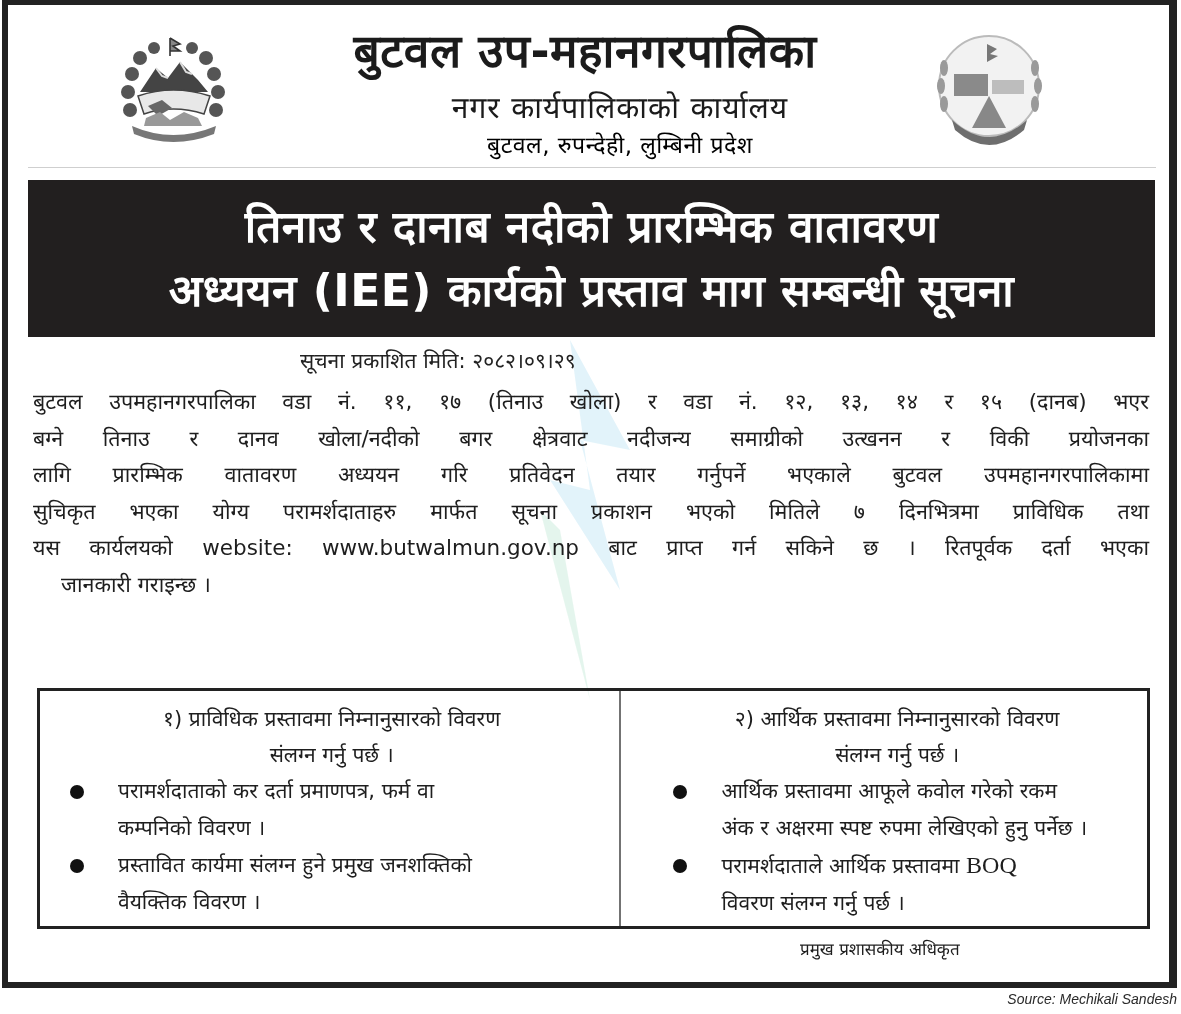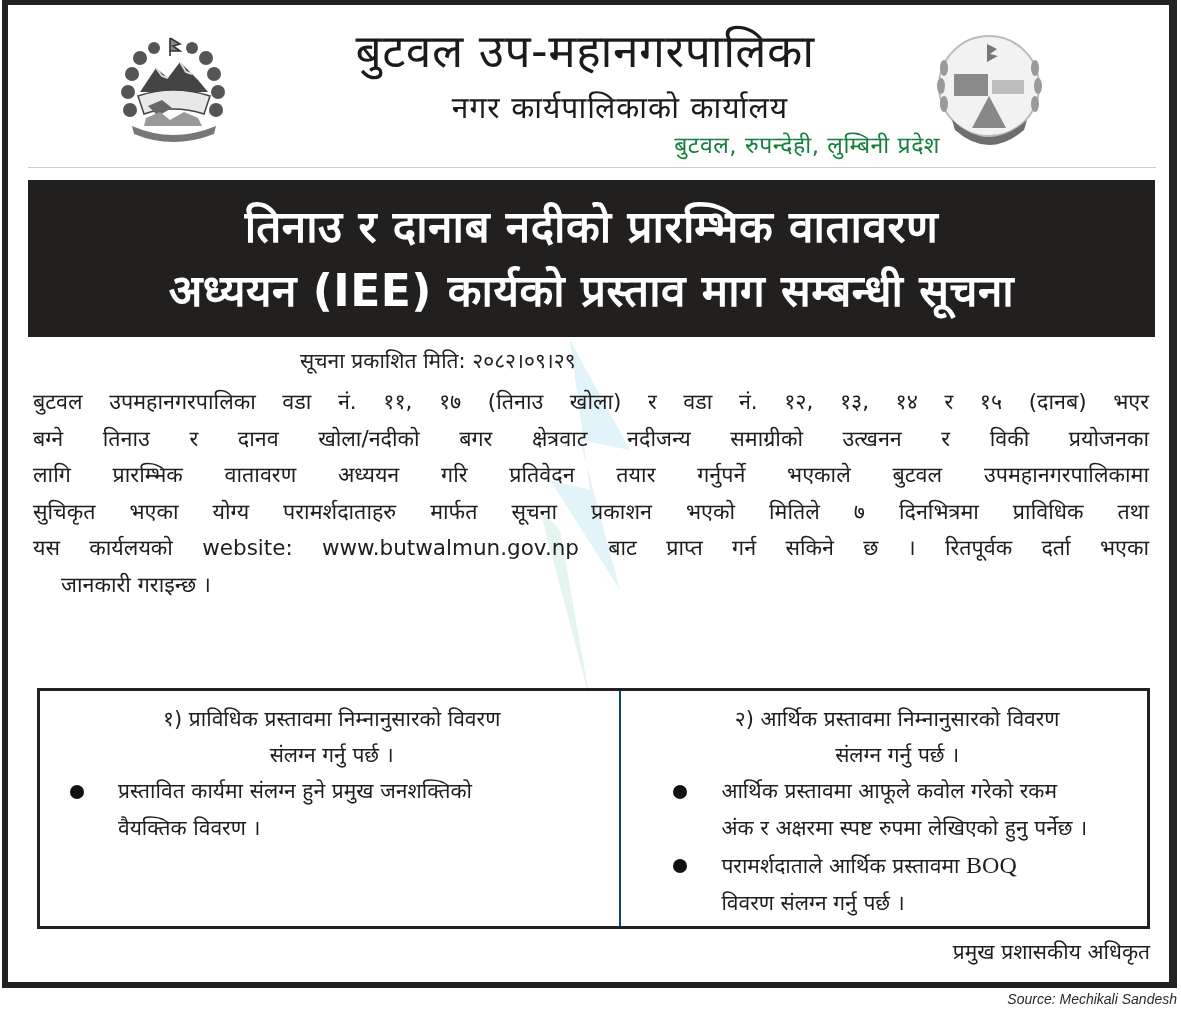--- a/index.html
+++ b/index.html
@@ -9,29 +9,29 @@
     .frame {
       position: absolute; left: 2px; top: 0; width: 1175px; height: 988px;
       border: 6px solid #222222; border-top-width: 5px; border-right-width: 8px; background: #ffffff;
     }
 
     
     .emblem-left { position: absolute; left: 118px; top: 34px; width: 110px; height: 112px; }
     .emblem-right { position: absolute; left: 932px; top: 28px; width: 115px; height: 123px; }
     .hdr-title {
       position: absolute; left: 240px; top: 18px; width: 690px; text-align: center;
-      font-family: "DejaVu Sans", sans-serif; font-weight: normal; font-size: 46px; letter-spacing: 0.5px; color: #1b1b1b;
+      font-family: "DejaVu Sans", sans-serif; font-weight: bold; font-size: 46px; letter-spacing: 0.5px; color: #1b1b1b;
     }
     .hdr-sub {
       position: absolute; left: 300px; top: 86px; width: 640px; text-align: center;
       font-family: "DejaVu Sans", sans-serif; font-size: 30px; color: #1b1b1b; letter-spacing: 1px;
     }
     .hdr-addr {
-      position: absolute; left: 300px; top: 128px; width: 640px; text-align: right;
-      font-family: "DejaVu Sans", sans-serif; font-size: 23px; color: #15803d; letter-spacing: 0.5px;
+      position: absolute; left: 300px; top: 128px; width: 640px; text-align: center;
+      font-family: "DejaVu Sans", sans-serif; font-size: 23px; color: #000000; letter-spacing: 0.5px;
     }
     .hdr-rule { position: absolute; left: 28px; top: 167px; width: 1128px; height: 1px; background: #cfcfcf; }
 
     
     .title-band {
       position: absolute; left: 28px; top: 180px; width: 1127px; height: 157px; background: #221f1f;
       color: #ffffff; text-align: center; font-family: "DejaVu Sans", sans-serif; font-weight: bold;
       display: flex; flex-direction: column; justify-content: center; gap: 4px;
     }
     .title-band .line { font-size: 44px; line-height: 60px; letter-spacing: 0.5px; }
@@ -49,31 +49,31 @@
     .para .ln { display: block; height: 36.5px; white-space: nowrap; text-align: justify; text-align-last: justify; }
     .para .ln.last { text-align-last: left; margin-left: 28px; }
     .latin { font-family: "Liberation Serif", serif; font-size: 24px; }
 
     
     .req-box {
       position: absolute; left: 37px; top: 688px; width: 1113px; height: 241px;
       border: 3px solid #222222; display: flex;
     }
     .req-col { position: relative; height: 100%; padding: 10px 14px 0 18px; font-family: "DejaVu Sans", sans-serif; color: #1e1e1e; }
-    .req-col.left { width: 612px; border-right: 2px solid #0c4a6e; }
+    .req-col.left { width: 612px; border-right: 2px solid #737373; }
     .req-col.right { width: 552px; padding-left: 40px; }
     .req-head { text-align: center; font-size: 21px; line-height: 36px; }
     .req-item { position: relative; padding-left: 60px; font-size: 21px; line-height: 37px; }
     .bullet {
       position: absolute; left: 12px; top: 12px; width: 14px; height: 14px; border-radius: 50%; background: #111;
     }
 
     .signature {
-      position: absolute; left: 800px; top: 937px; width: 350px; text-align: right;
-      font-family: "DejaVu Sans", sans-serif; font-size: 21px; color: #1e1e1e;
+      position: absolute; left: 800px; top: 937px; width: 350px; text-align: left;
+      font-family: "DejaVu Sans", sans-serif; font-size: 17px; color: #1e1e1e;
     }
     .source {
       position: absolute; left: 900px; top: 991px; width: 277px; text-align: right;
       font-family: "Liberation Sans", sans-serif; font-style: italic; font-size: 14px; color: #2a2a2a;
     }
 
     
     .watermark {
       position: absolute; left: 420px; top: 330px; width: 300px; height: 380px; pointer-events: none;
       opacity: 0.12;
@@ -152,20 +152,25 @@
   <span class="ln">यस कार्यलयको website: www.butwalmun.gov.np बाट प्राप्त गर्न सकिने छ । रितपूर्वक दर्ता भएका</span>
   <span class="ln last">जानकारी गराइन्छ ।</span>
 </div>
 
 <div class="req-box">
   <div class="req-col left">
     <div class="req-head">१) प्राविधिक प्रस्तावमा निम्नानुसारको विवरण</div>
     <div class="req-head">संलग्न गर्नु पर्छ ।</div>
     <div class="req-item">
       <span class="bullet"></span>
+      <div>परामर्शदाताको कर दर्ता प्रमाणपत्र, फर्म वा</div>
+      <div style="margin-left:-60px; padding-left:60px;">कम्पनिको विवरण ।</div>
+    </div>
+    <div class="req-item">
+      <span class="bullet"></span>
       <div>प्रस्तावित कार्यमा संलग्न हुने प्रमुख जनशक्तिको</div>
       <div>वैयक्तिक विवरण ।</div>
     </div>
   </div>
   <div class="req-col right">
     <div class="req-head">२) आर्थिक प्रस्तावमा निम्नानुसारको विवरण</div>
     <div class="req-head">संलग्न गर्नु पर्छ ।</div>
     <div class="req-item">
       <span class="bullet"></span>
       <div>आर्थिक प्रस्तावमा आफूले कवोल गरेको रकम</div>

